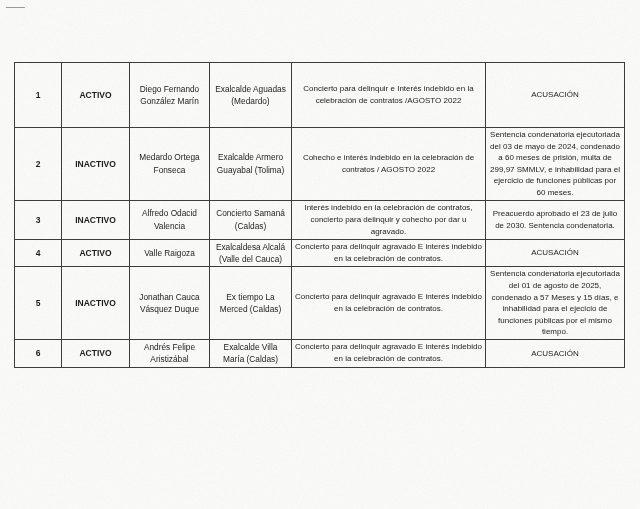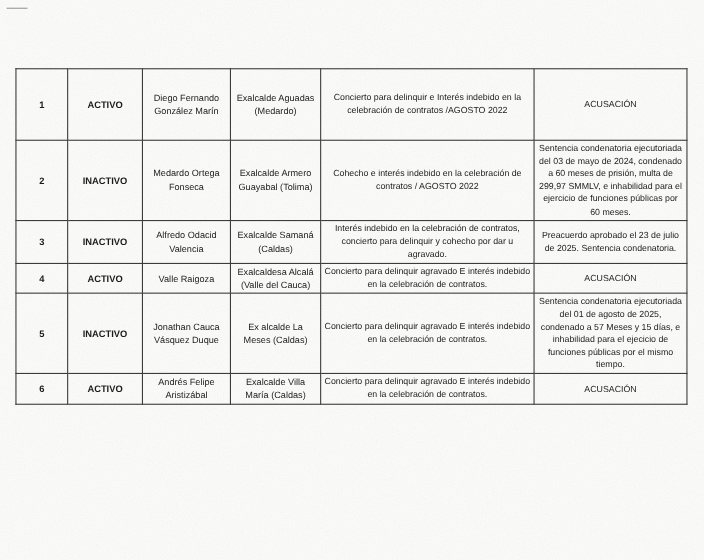--- a/index.html
+++ b/index.html
@@ -132,37 +132,37 @@
       <td class="cell-activo">INACTIVO</td>
       <td class="cell-procesado">Medardo Ortega Fonseca</td>
       <td class="cell-cargo">Exalcalde Armero Guayabal (Tolima)</td>
       <td class="cell-delitos">Cohecho e interés indebido en la celebración de contratos / AGOSTO 2022</td>
       <td class="cell-estado">Sentencia condenatoria ejecutoriada del 03 de mayo de 2024, condenado a 60 meses de prisión, multa de 299,97 SMMLV, e inhabilidad para el ejercicio de funciones públicas por 60 meses.</td>
     </tr>
     <tr class="tr-r3">
       <td class="cell-nro">3</td>
       <td class="cell-activo">INACTIVO</td>
       <td class="cell-procesado">Alfredo Odacid Valencia</td>
-      <td class="cell-cargo">Exalcalde Samaná (Caldas)</td>
+      <td class="cell-cargo">Concierto Samaná (Caldas)</td>
       <td class="cell-delitos">Interés indebido en la celebración de contratos, concierto para delinquir y cohecho por dar u agravado.</td>
-      <td class="cell-estado">Preacuerdo aprobado el 23 de julio de 2025. Sentencia condenatoria.</td>
+      <td class="cell-estado">Preacuerdo aprobado el 23 de julio de 2030. Sentencia condenatoria.</td>
     </tr>
     <tr class="tr-r4">
       <td class="cell-nro">4</td>
       <td class="cell-activo">ACTIVO</td>
       <td class="cell-procesado">Valle Raigoza</td>
       <td class="cell-cargo">Exalcaldesa Alcalá (Valle del Cauca)</td>
       <td class="cell-delitos">Concierto para delinquir agravado E interés indebido en la celebración de contratos.</td>
       <td class="cell-estado">ACUSACIÓN</td>
     </tr>
     <tr class="tr-r5">
       <td class="cell-nro">5</td>
       <td class="cell-activo">INACTIVO</td>
       <td class="cell-procesado">Jonathan Cauca Vásquez Duque</td>
-      <td class="cell-cargo">Ex alcalde La Meses (Caldas)</td>
+      <td class="cell-cargo">Ex tiempo La Merced (Caldas)</td>
       <td class="cell-delitos">Concierto para delinquir agravado E interés indebido en la celebración de contratos.</td>
       <td class="cell-estado">Sentencia condenatoria ejecutoriada del 01 de agosto de 2025, condenado a 57 Meses y 15 días, e inhabilidad para el ejecicio de funciones públicas por el mismo tiempo.</td>
     </tr>
     <tr class="tr-r6">
       <td class="cell-nro">6</td>
       <td class="cell-activo">ACTIVO</td>
       <td class="cell-procesado">Andrés Felipe Aristizábal</td>
       <td class="cell-cargo">Exalcalde Villa María (Caldas)</td>
       <td class="cell-delitos">Concierto para delinquir agravado E interés indebido en la celebración de contratos.</td>
       <td class="cell-estado">ACUSACIÓN</td>

